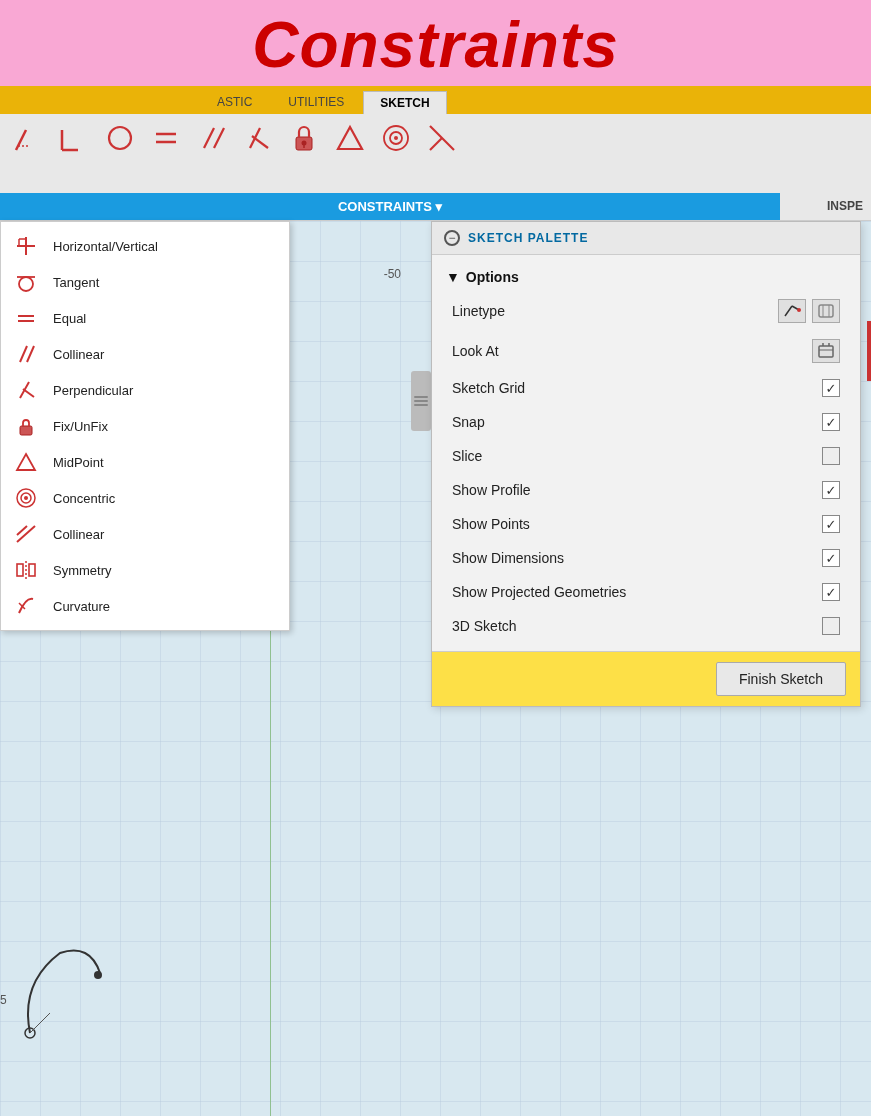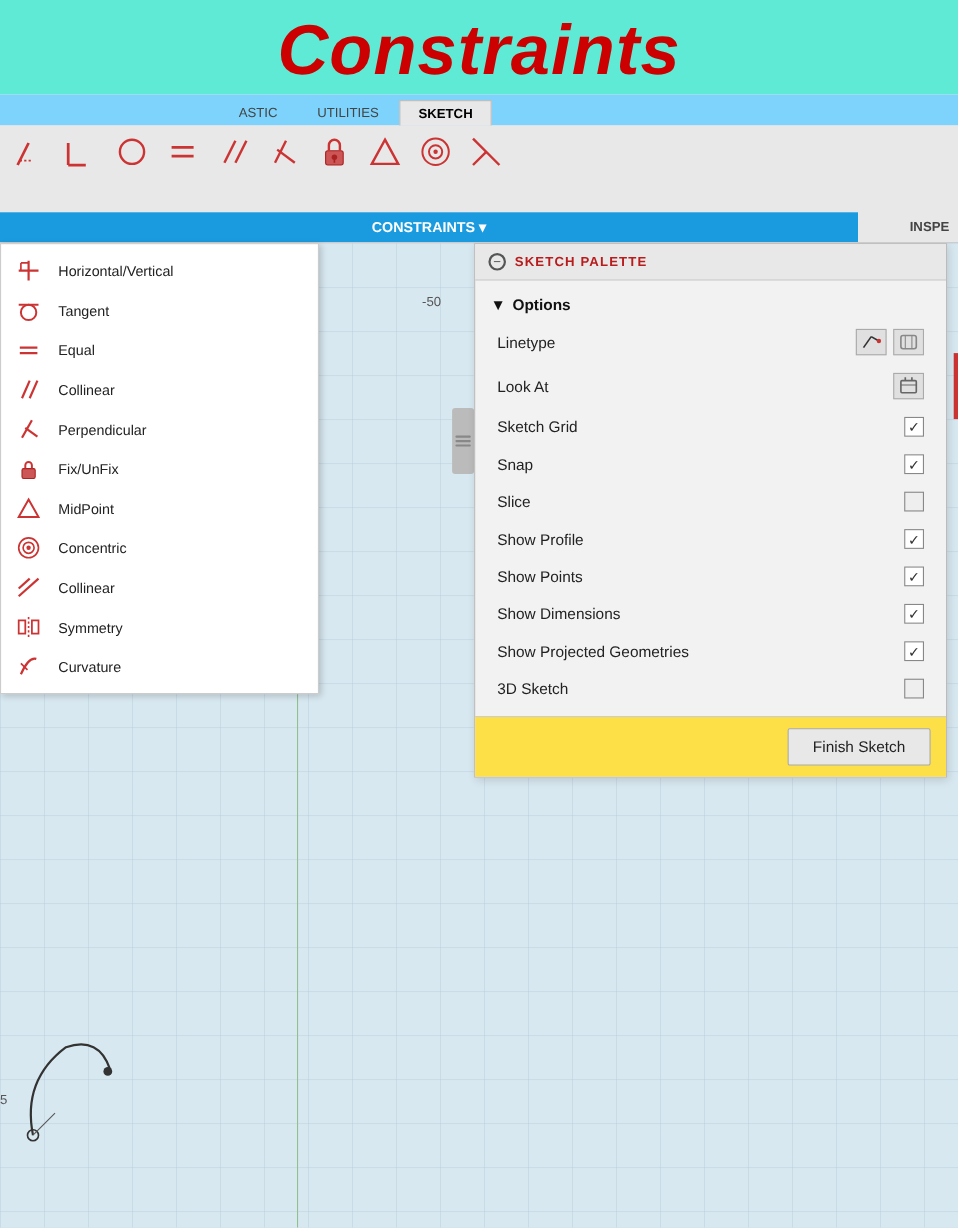--- a/index.html
+++ b/index.html
@@ -13,35 +13,35 @@
     }
 
     
     .page-title {
       text-align: center;
       font-size: 64px;
       font-weight: 900;
       color: #cc0000;
       font-style: italic;
       padding: 8px 0 4px;
-      background: #5eead4;
+      background: #f9a8d4;
       letter-spacing: 1px;
     }
 
     
     .toolbar-area {
       background: #e8e8e8;
       border-bottom: 1px solid #ccc;
       position: relative;
     }
 
     .tab-bar {
       display: flex;
       align-items: flex-end;
-      background: #7dd3fc;
+      background: #eab308;
       height: 28px;
       padding-left: 200px;
     }
 
     .tab-item {
       padding: 4px 16px;
       font-size: 12px;
       color: #444;
       cursor: pointer;
       border: 1px solid transparent;
@@ -251,21 +251,21 @@
     .palette-header-icon::before {
       content: '−';
       font-size: 12px;
       color: #555;
       line-height: 1;
     }
 
     .palette-title {
       font-size: 12px;
       font-weight: bold;
-      color: #b91c1c;
+      color: #0369a1;
       letter-spacing: 1px;
     }
 
     .palette-section {
       padding: 8px 0;
     }
 
     .palette-section-header {
       display: flex;
       align-items: center;

